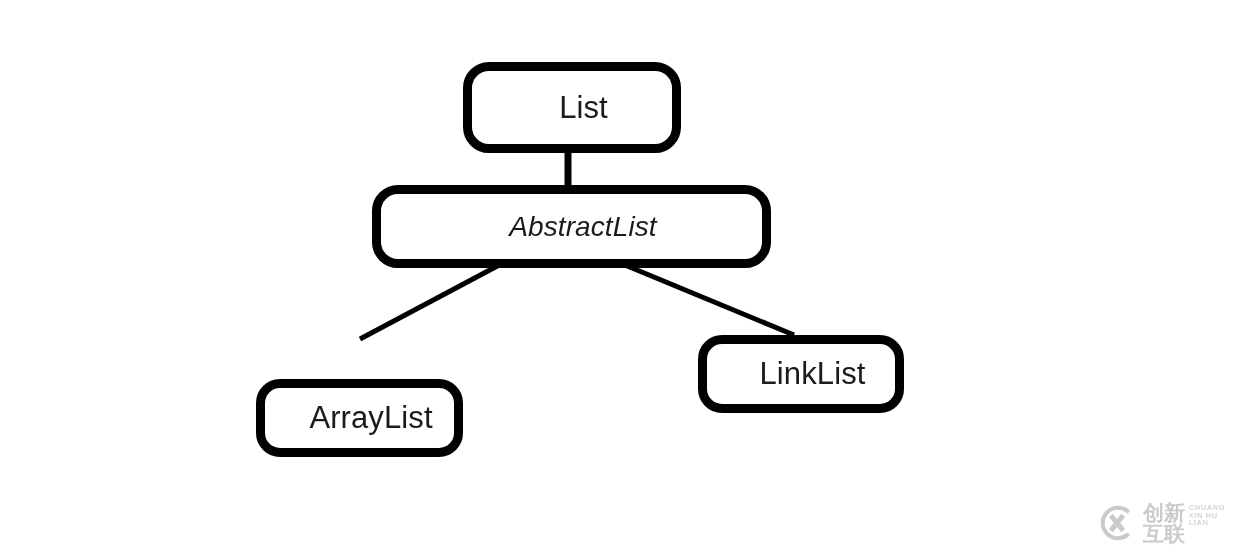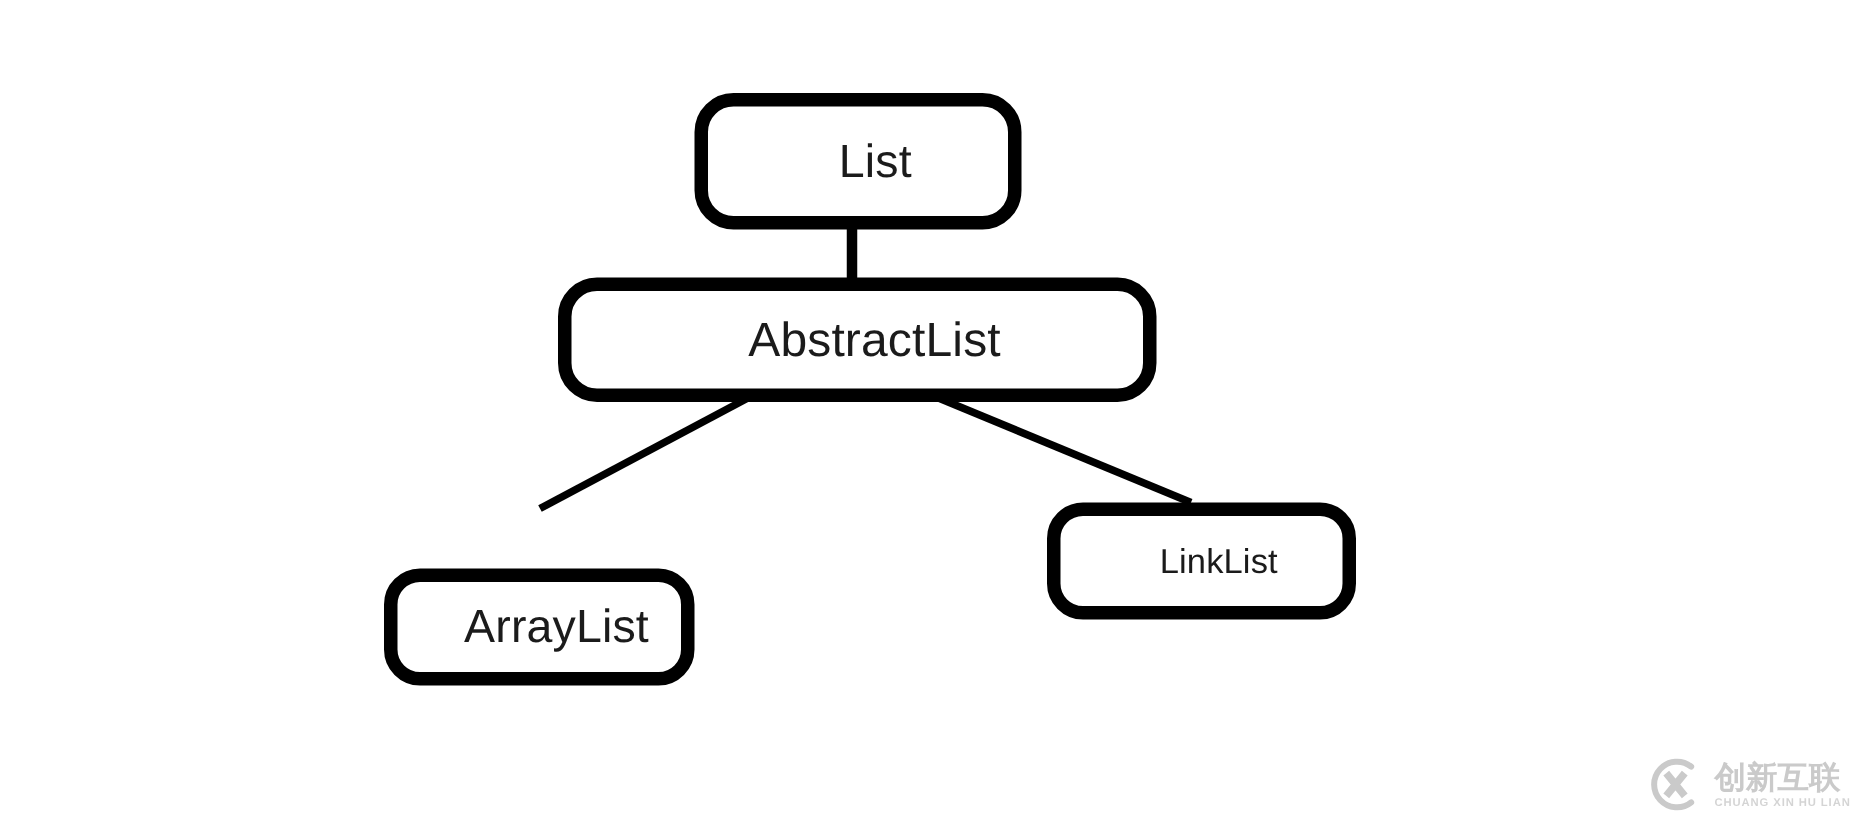--- a/index.html
+++ b/index.html
@@ -44,36 +44,36 @@
     width: 218px; height: 91px;
     border-radius: 26px;
   }
   #node-list .node-label { font-size: 31px; }
 
   #node-abstractlist {
     left: 372px;  top: 185px;
     width: 399px; height: 83px;
     border-radius: 26px;
   }
-  #node-abstractlist .node-label { font-size: 32px; }
+  #node-abstractlist .node-label { font-size: 28px; font-style: italic; }
 
   #node-arraylist {
     left: 256px;  top: 339px;
     width: 207px; height: 78px;
     border-radius: 24px;
     margin-top: 40px;
   }
   #node-arraylist .node-label { font-size: 31px; }
 
   #node-linklist {
     left: 698px;  top: 335px;
     width: 206px; height: 78px;
     border-radius: 24px;
   }
-  #node-linklist .node-label { font-size: 23px; }
+  #node-linklist .node-label { font-size: 31px; }
 
   
   #connector-layer {
     position: absolute;
     left: 0; top: 0;
     width: 1242px;
     height: 551px;
     pointer-events: none;
   }
 
@@ -86,21 +86,21 @@
     height: 46px;
     display: flex;
     align-items: center;
     gap: 7px;
     opacity: 0.98;
     user-select: none;
   }
   #watermark-logo { flex: 0 0 auto; }
   #watermark-text {
     display: flex;
-    flex-direction: column;
+    flex-direction: row;
     justify-content: center;
     line-height: 1;
   }
   #watermark-cn {
     font-size: 21px;
     font-weight: 700;
     color: #c9c9c9;
     letter-spacing: 0px;
   }
   #watermark-py {

